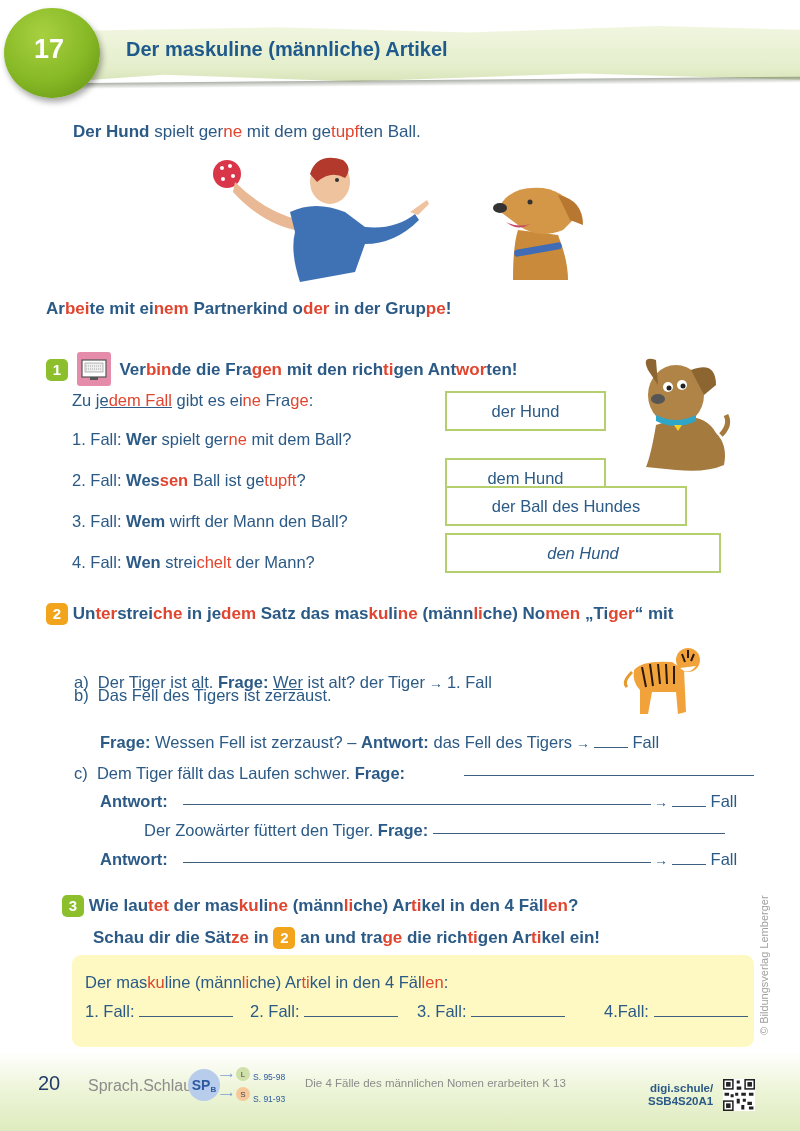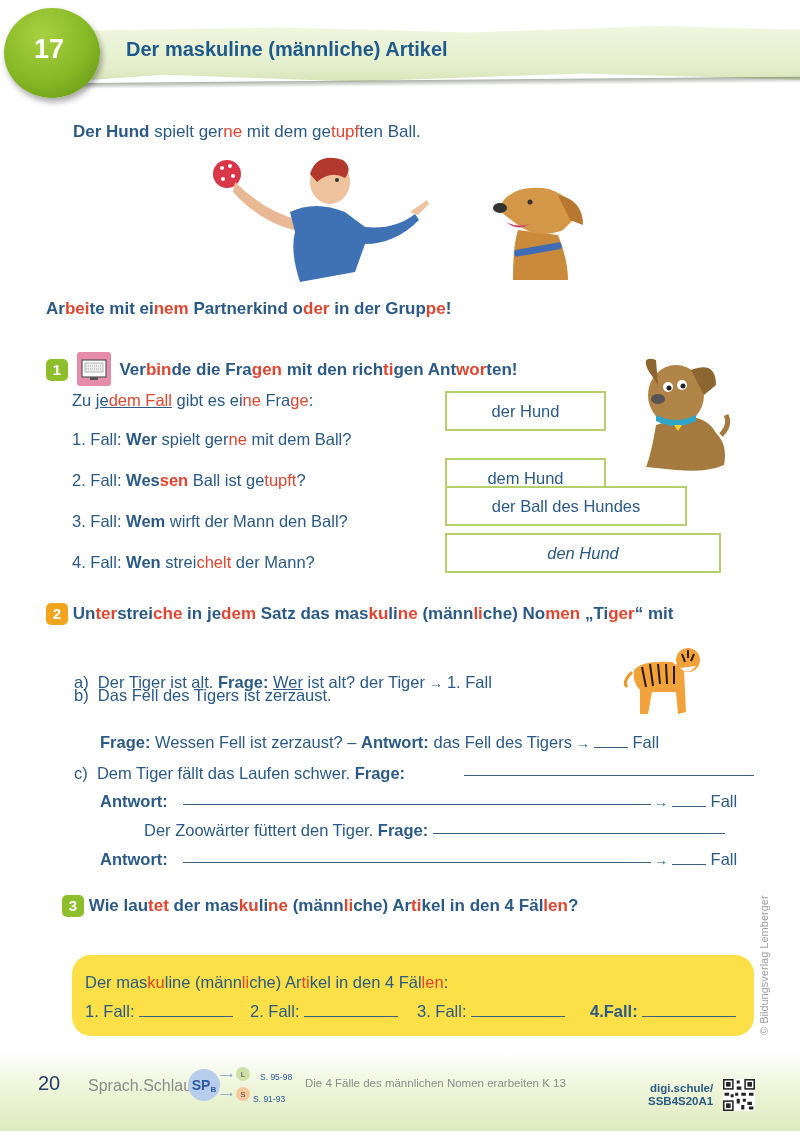--- a/index.html
+++ b/index.html
@@ -35,22 +35,22 @@
   .task-head { position: absolute; font-size: 17px; font-weight: bold; line-height: 28px; }
   .line { position: absolute; font-size: 16.5px; line-height: 22px; white-space: nowrap; }
 
   .answer-box { position: absolute; border: 2px solid #b5cf6e; font-size: 16.5px;
     display: flex; align-items: center; justify-content: center; color: #2b5a86; background: #fff; }
 
   .blank { display: inline-block; border-bottom: 1.5px solid #3d5f80; vertical-align: baseline; height: 12px; }
 
   .arrow { display: inline-block; font-size: 14px; margin: 0 4px; }
 
-  .summary-box { position: absolute; left: 72px; top: 955px; width: 682px; height: 81px;
-    background: #fde047; border-radius: 19px; }
+  .summary-box { position: absolute; left: 72px; top: 955px; width: 682px; height: 92px;
+    background: #fef9c3; border-radius: 9px; }
   .copyright { position: absolute; left: 758px; top: 1035px; transform-origin: 0 0; transform: rotate(-90deg);
     font-size: 11px; color: #a0a0a0; white-space: nowrap; }
 
   .footer { position: absolute; left: 0; top: 1052px; width: 800px; height: 79px;
     background: linear-gradient(180deg, #ffffff 0%, #eef5da 45%, #deebbe 100%); }
   .footer-page { position: absolute; left: 38px; top: 20px; font-size: 20px; color: #233c6a; }
   .footer-book { position: absolute; left: 88px; top: 25px; font-size: 16px; color: #8c8c8c; }
   .sp-circle { position: absolute; left: 188px; top: 17px; width: 32px; height: 32px; border-radius: 50%;
     background: #b8cdec; color: #2d5aa0; font-size: 14px; font-weight: bold; display:flex; align-items:center; justify-content:center; }
   .sp-sub { font-size: 8px; margin-top: 8px; }
@@ -204,52 +204,55 @@
 <div class="blank" style="position:absolute;left:183px;top:851px;width:468px;"></div>
 <div class="line" style="left:650px;top:848px;">
   <span class="arrow">→</span><span class="blank" style="width:34px;"></span> <span>Fall</span>
 </div>
 
 <div class="task-head" style="left:62px;top:890px;width:700px;line-height:32px;">
   <div>
     <span class="num-badge green">3</span>
     <span>Wie lau</span><span class="hl">tet</span><span> der mas</span><span class="hl">ku</span><span>li</span><span class="hl">ne</span><span> (männ</span><span class="hl">li</span><span>che) Ar</span><span class="hl">ti</span><span>kel in den 4 Fäl</span><span class="hl">len</span><span>?</span>
   </div>
+  <div style="padding-left:31px;">
+    <span>Schau dir die Sät</span><span class="hl">ze</span><span> in </span><span class="num-badge orange">2</span><span> an und tra</span><span class="hl">ge</span><span> die rich</span><span class="hl">ti</span><span>gen Ar</span><span class="hl">ti</span><span>kel ein!</span>
+  </div>
 </div>
 
 <div class="summary-box">
   <div class="line" style="left:13px;top:16px;">
     <span>Der mas</span><span class="hl">ku</span><span>line (männ</span><span class="hl">li</span><span>che) Ar</span><span class="hl">ti</span><span>kel in den 4 Fäl</span><span class="hl">len</span><span>:</span>
   </div>
   <div class="line" style="left:13px;top:45px;">
     <span>1. Fall:</span> <span class="blank" style="width:94px;"></span>
   </div>
   <div class="line" style="left:178px;top:45px;">
     <span>2. Fall:</span> <span class="blank" style="width:94px;"></span>
   </div>
   <div class="line" style="left:345px;top:45px;">
     <span>3. Fall:</span> <span class="blank" style="width:94px;"></span>
   </div>
-  <div class="line" style="left:518px;top:45px;font-weight:bold;">
+  <div class="line" style="left:532px;top:45px;">
     <span>4.Fall:</span> <span class="blank" style="width:94px;"></span>
   </div>
 </div>
 
 <div class="copyright">© Bildungsverlag Lemberger</div>
 
 <div class="footer">
   <div class="footer-page">20</div>
   <div class="footer-book">Sprach.Schlau 4</div>
   <div class="sp-circle">
     <span>SP</span>
       <span class="sp-sub">B</span>
   </div>
   <span class="ref-arrow" style="left:220px;top:18px;">⟶</span>
   <div class="ref-dot" style="left:236px;top:15px;background:#cfe0a8;">L</div>
-  <div class="ref-page" style="left:260px;top:20px;">S. 95-98</div>
+  <div class="ref-page" style="left:253px;top:20px;">S. 95-98</div>
   <span class="ref-arrow" style="left:220px;top:37px;">⟶</span>
   <div class="ref-dot" style="left:236px;top:35px;background:#f7c99a;">S</div>
   <div class="ref-page" style="left:253px;top:42px;">S. 91-93</div>
   <div class="footer-desc">Die 4 Fälle des männlichen Nomen erarbeiten K 13</div>
   <div class="footer-link">
     <div>digi.schule/</div>
     <div>SSB4S20A1</div>
   </div>
   <svg class="qr" viewBox="0 0 21 21">
     <rect width="21" height="21" fill="#fff"></rect>

